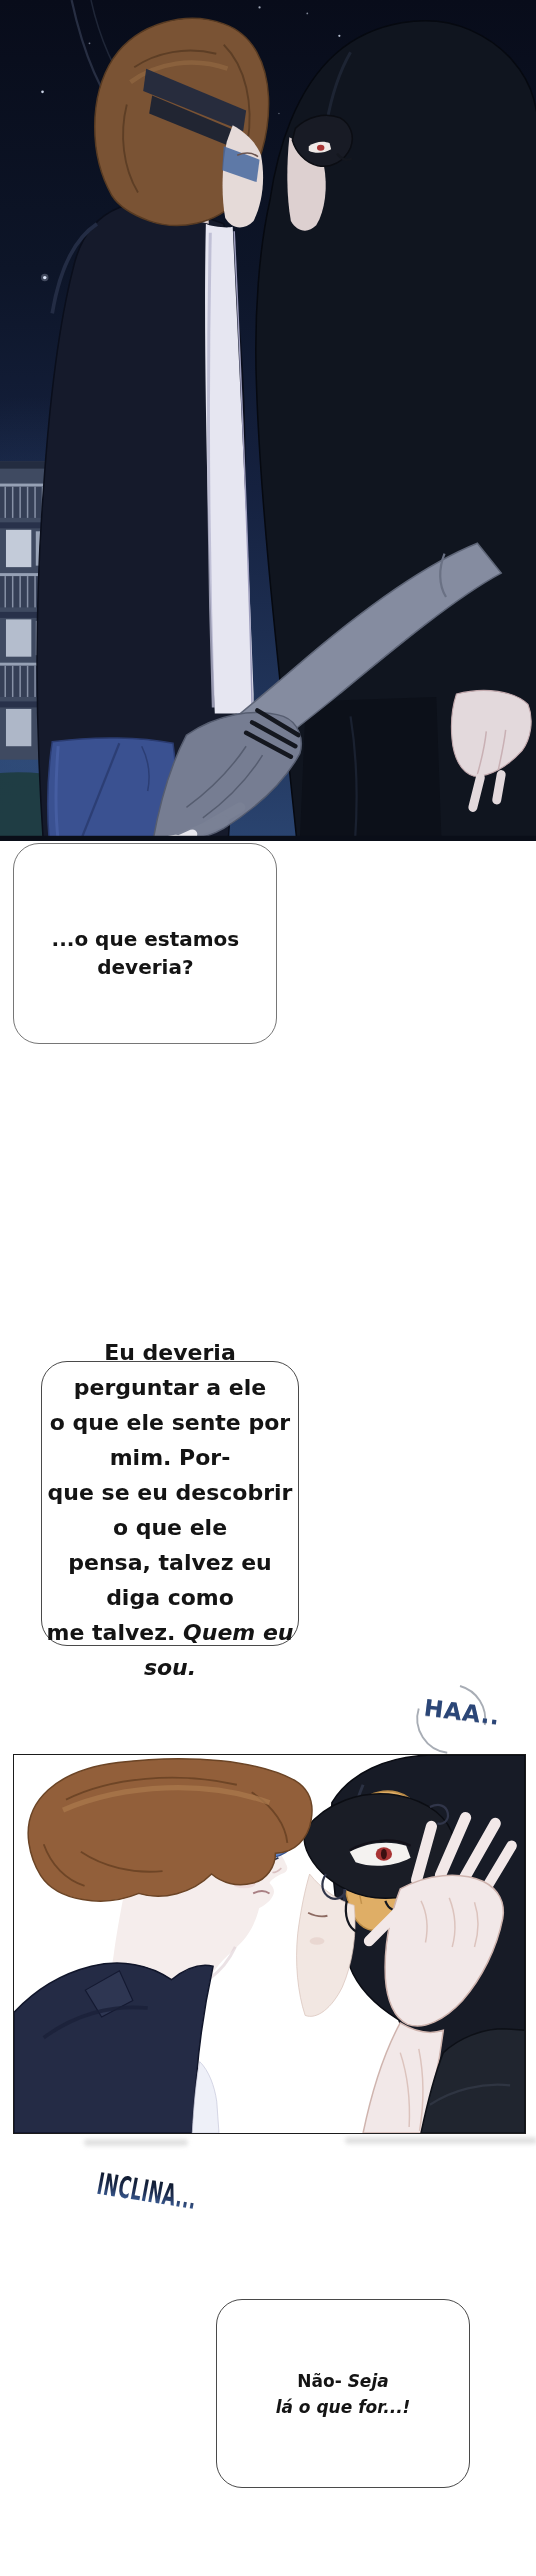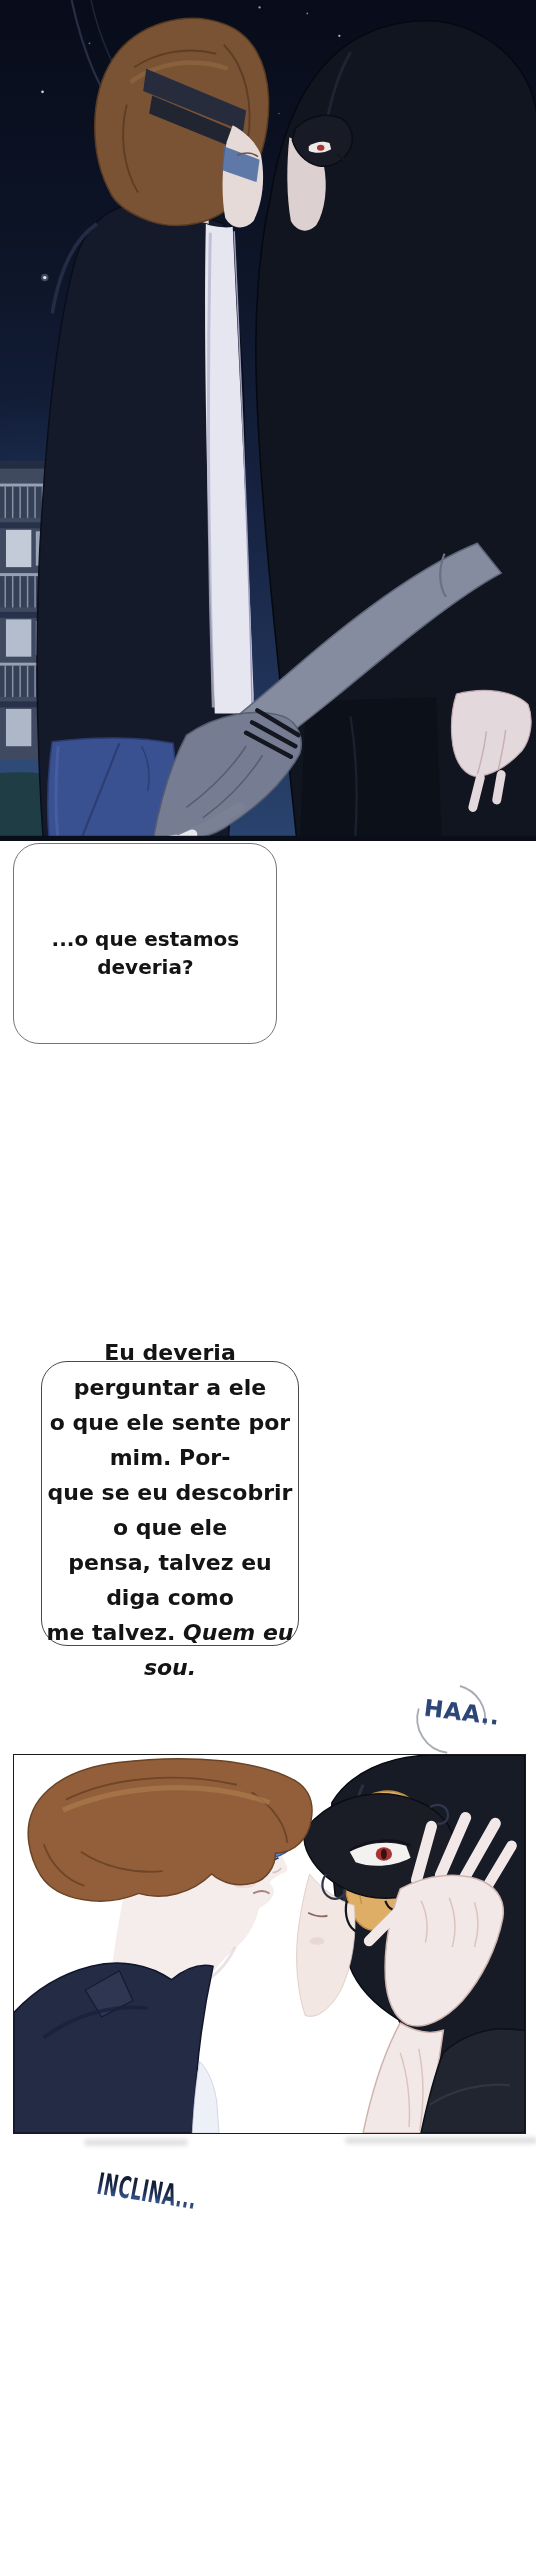--- a/index.html
+++ b/index.html
@@ -372,15 +372,22 @@
         <path d="M560,470 C590,450 630,440 668,444" fill="none" stroke="#2f3542" stroke-width="3"></path>
       </g>
     </svg>
   </div>
 
   <div class="smudge" id="smudgeL"></div>
   <div class="smudge" id="smudgeR"></div>
 
   <div id="inclina">INCLINA...</div>
 
+  <div class="textbox" id="box3">
+    <div>
+      <span>Não-</span>
+      <span class="it">Seja</span><br>
+      <span class="it">lá o que for...!</span>
+    </div>
+  </div>
 
 </div>
 
 
 </body></html>

